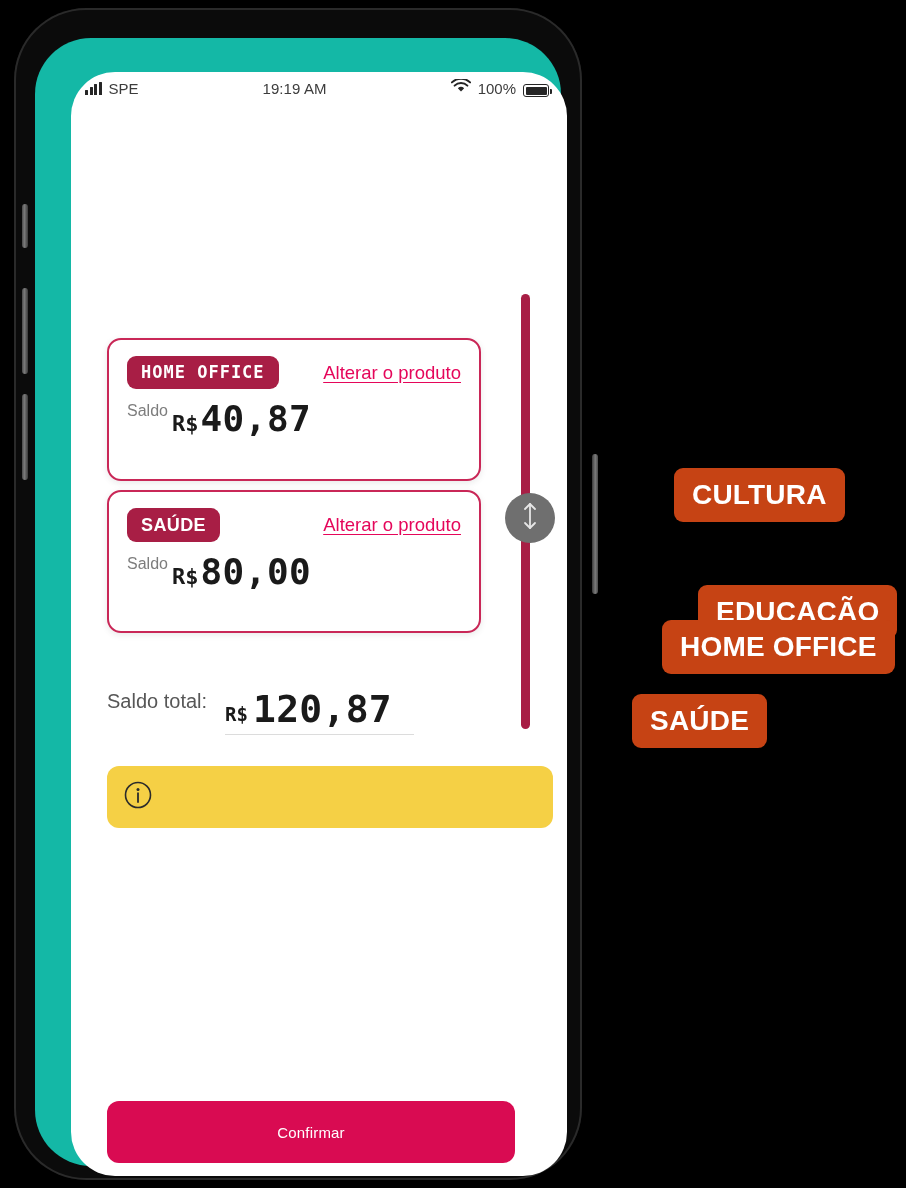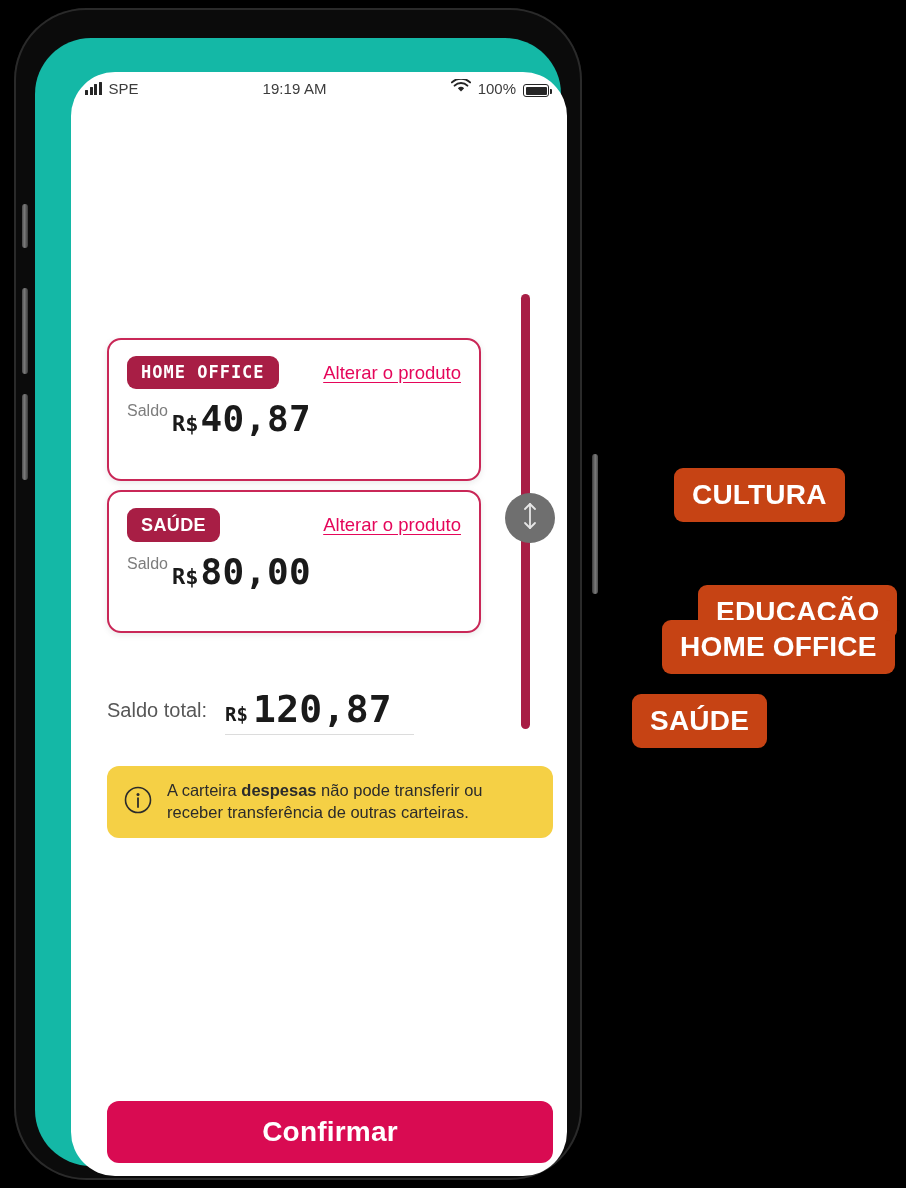--- a/index.html
+++ b/index.html
@@ -221,21 +221,21 @@
     line-height: 0.9;
     letter-spacing: 0.5px;
   }
 
   
   .total-row {
     position: absolute;
     left: 36px; top: 618px;
     width: 374px;
     display: flex;
-    align-items: center;
+    align-items: flex-start;
     gap: 18px;
   }
   .total-label { font-size: 20px; color: #575757; padding-bottom: 4px; }
   .total-amount-box {
     border-bottom: 1.5px solid #dcdcdc;
     padding: 0 22px 6px 0;
     display: flex; align-items: flex-end; gap: 5px;
   }
   .total-currency {
     font-family: "DejaVu Sans Mono", monospace;
@@ -264,28 +264,28 @@
     font-size: 16.5px;
     line-height: 1.33;
     color: #2b2b2b;
   }
   .info-text b { font-weight: bold; }
 
   
   .confirm-btn {
     position: absolute;
     left: 36px; top: 1029px;
-    width: 446px; height: 62px;
+    width: 408px; height: 62px;
     background: #D90B52;
     border: none;
     border-radius: 12px;
     color: #ffffff;
     font-family: "Liberation Sans", sans-serif;
-    font-size: 28px;
-    font-weight: bold;
+    font-size: 15px;
+    font-weight: normal;
     letter-spacing: 0.2px;
     cursor: pointer;
   }
 
   
   .tag {
     position: absolute;
     background: #C64314;
     color: #ffffff;
     font-weight: bold;
@@ -392,21 +392,20 @@
         </div>
 
         <div class="info-banner">
           <span class="info-icon">
             <svg width="30" height="30" viewBox="0 0 30 30">
               <circle cx="15" cy="15" r="12.5" stroke="#2b2b2b" stroke-width="1.6" fill="none"></circle>
               <circle cx="15" cy="9.5" r="1.5" fill="#2b2b2b"></circle>
               <path d="M15 13.2 L15 22" stroke="#2b2b2b" stroke-width="1.8" stroke-linecap="round"></path>
             </svg>
           </span>
-          <div class="info-text"><span>A carteira </span><b>despesas</b><span> não pode transferir ou receber transferência de outras carteiras.</span></div>
         </div>
 
         <button class="confirm-btn">Confirmar</button>
 
       </div>
     </div>
   </div>
 
   <div class="tag tag-cultura">CULTURA</div>
   <div class="tag tag-educacao">EDUCAÇÃO</div>

